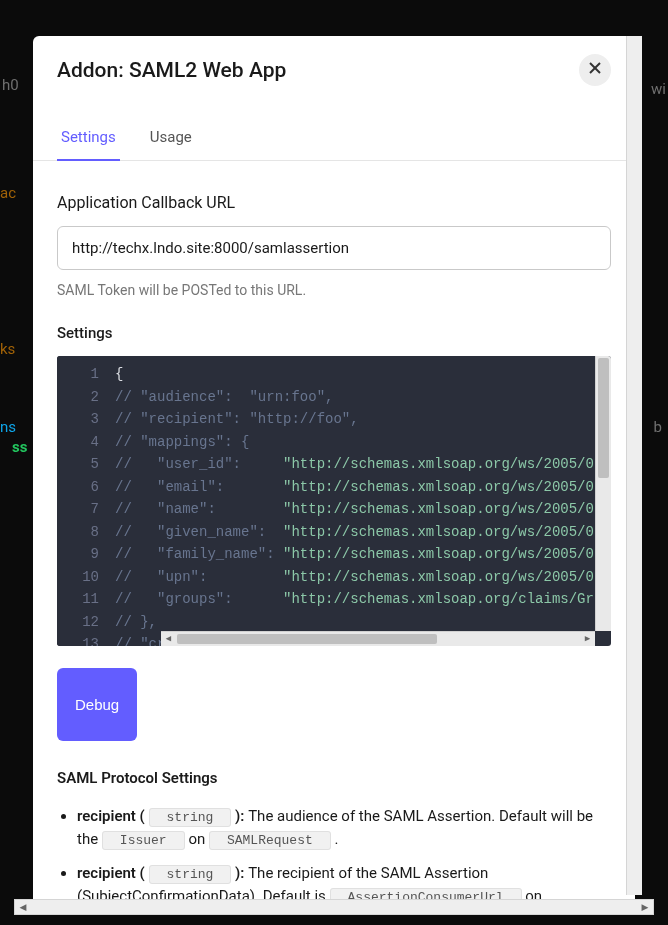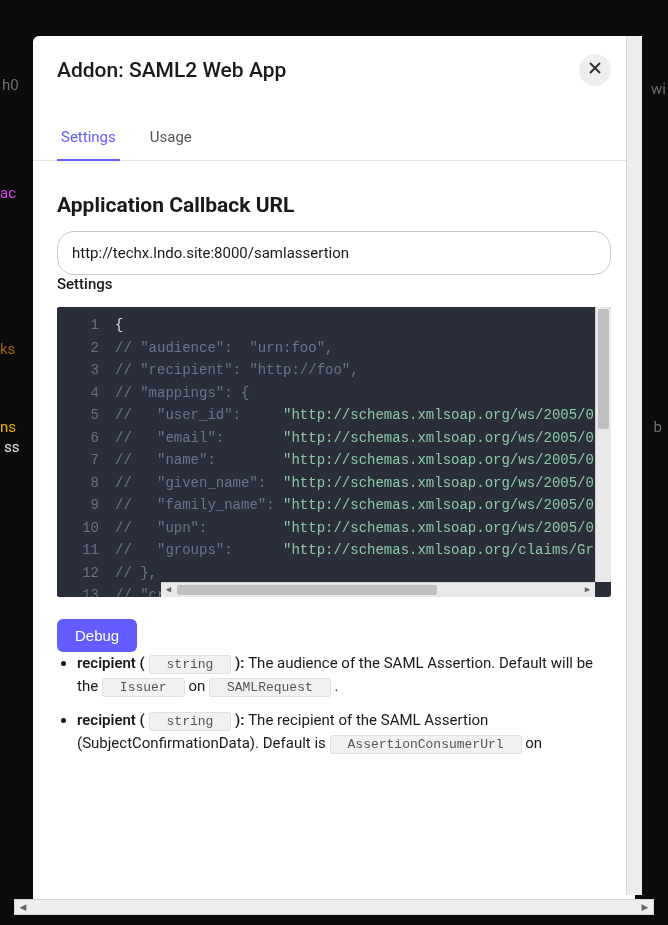--- a/index.html
+++ b/index.html
@@ -82,31 +82,31 @@
     left: 0; right: 0; bottom: -1px;
     height: 2px;
     background: #635dff;
   }
   .modal-body {
     padding: 32px 24px 20px 24px;
     overflow-y: auto;
     flex: 1;
   }
   .field-label {
-    font-size: 21px;
-    font-weight: 700;
+    font-size: 16px;
+    font-weight: 400;
     color: #1a1a1a;
     margin-bottom: 14px;
   }
   .text-input {
     width: 100%;
     padding: 12px 14px;
     font-size: 15px;
     border: 1px solid #c9c9c9;
-    border-radius: 17px;
+    border-radius: 6px;
     color: #1a1a1a;
     font-family: inherit;
   }
   .help-text {
     font-size: 14px;
     color: #777;
     margin-top: 12px;
     margin-bottom: 26px;
   }
   .section-label {
@@ -182,21 +182,21 @@
     top: 2px; left: 16px;
     height: 10px; width: 260px;
     background: #bfbfbf;
     border-radius: 2px;
   }
   .debug-btn {
     margin-top: 22px;
     background: #635dff;
     color: #fff;
     border: none;
-    padding: 8px 18px;
+    padding: 28px 18px;
     font-size: 15px;
     border-radius: 6px;
     cursor: pointer;
     font-weight: 500;
   }
   .protocol-heading {
     font-size: 15px;
     font-weight: 600;
     color: #1a1a1a;
     margin-top: 28px;
@@ -242,24 +242,24 @@
     background: #eee;
     border-left: 1px solid #d5d5d5;
   }
 </style>
 </head>
 <body>
 
 <div class="backdrop"></div>
 
 <span class="fragment-text" style="top:76px;left:2px;color:#6f6f6f;">h0</span>
-<span class="fragment-text" style="top:184px;left:0px;color:#d946ef;">ac</span>
+<span class="fragment-text" style="top:184px;left:0px;color:#a16207;">ac</span>
 <span class="fragment-text" style="top:340px;left:0px;color:#a16207;">ks</span>
-<span class="fragment-text" style="top:418px;left:0px;color:#eab308;text-align:center;">ns</span>
-<span class="fragment-text" style="top:438px;left:4px;color:#e5e5e5;font-weight:400;">ss</span>
+<span class="fragment-text" style="top:418px;left:0px;color:#0ea5e9;text-align:center;">ns</span>
+<span class="fragment-text" style="top:438px;left:12px;color:#22c55e;font-weight:700;">ss</span>
 <span class="fragment-text" style="top:80px;right:2px;color:#6f6f6f;">wi</span>
 <span class="fragment-text" style="top:418px;right:6px;color:#6f6f6f;">b</span>
 
 <div class="modal">
 
   <div class="modal-header">
     <div class="modal-title">Addon: SAML2 Web App</div>
     <button class="close-btn">
       <span>
         <svg viewBox="0 0 14 14" fill="none" stroke="currentColor" stroke-width="2">
@@ -272,20 +272,21 @@
 
   <div class="tabs">
     <div class="tab active">Settings</div>
     <div class="tab">Usage</div>
   </div>
 
   <div class="modal-body">
 
     <div class="field-label">Application Callback URL</div>
     <input type="text" class="text-input" value="http://techx.lndo.site:8000/samlassertion" style="">
+    <div class="help-text">SAML Token will be POSTed to this URL.</div>
 
     <div class="section-label">Settings</div>
 
     <div class="code-editor">
       <div class="gutter" id="gutter">
           <div>1</div>
           <div>2</div>
           <div>3</div>
           <div>4</div>
           <div>5</div>
@@ -306,20 +307,21 @@
           <div class="rtarrow">▶</div>
         </div>
       </div>
       <div class="code-vscroll">
         <div class="thumb"></div>
       </div>
     </div>
 
     <button class="debug-btn">Debug</button>
 
+    <div class="protocol-heading">SAML Protocol Settings</div>
 
     <ul class="protocol-list">
       <li>
         <b><span>recipient</span> ( </b><code class="inline">string</code><b> ): </b><span>The audience of the SAML Assertion. Default will be the </span><code class="inline">Issuer</code><span> on </span><code class="inline">SAMLRequest</code><span> .</span>
       </li>
       <li>
         <b><span>recipient</span> ( </b><code class="inline">string</code><b> ): </b><span>The recipient of the SAML Assertion (SubjectConfirmationData). Default is </span><code class="inline">AssertionConsumerUrl</code><span> on </span>
       </li>
     </ul>
 

